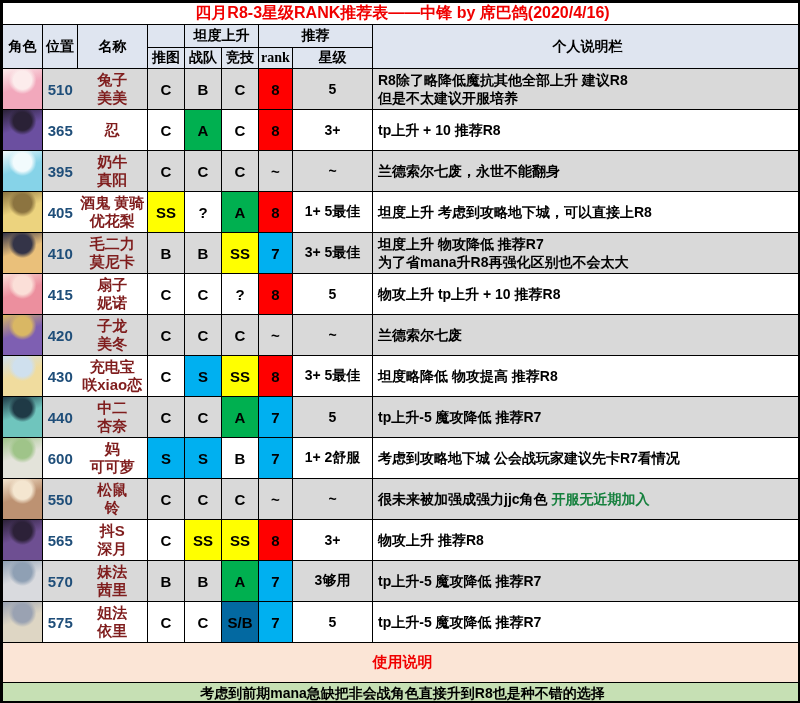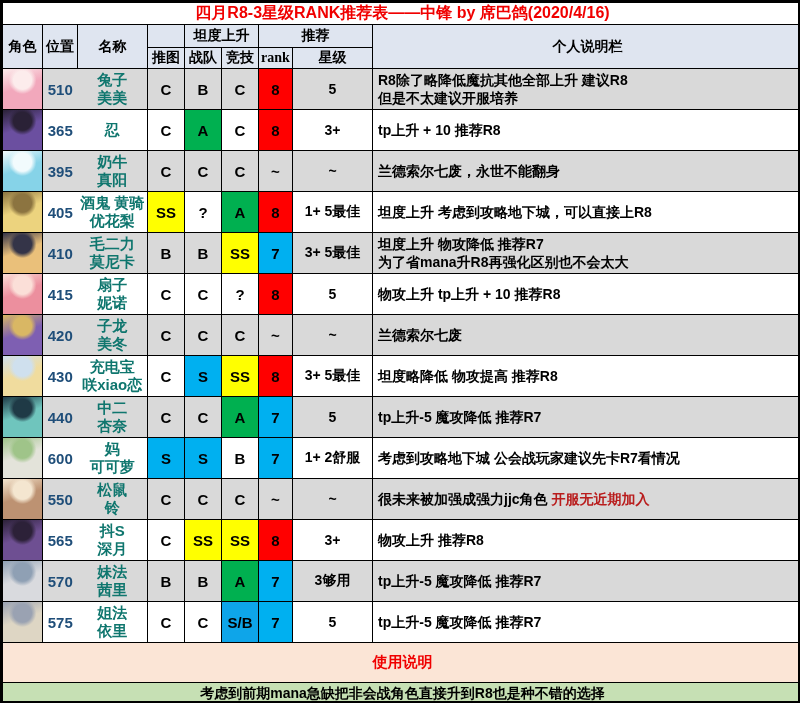--- a/index.html
+++ b/index.html
@@ -16,25 +16,25 @@
   .head1 th { height:23px; }
   .head2 th { height:21px;font-family:Liberation Serif, serif; }
 
   
   tbody tr { height:40px; }
   tbody tr.striped td { background:#d9d9d9; }
   tbody tr.plain td { background:#ffffff; }
   td.avatar-cell { padding:0; }
   .avatar { width:100%; height:40px; }
   td.pos { color:#1f4e79; font-size:15px; text-align:center; border-right:none; }
-  td.name { color:#0f766e; font-size:15px; line-height:18px; text-align:center; border-left:none; }
+  td.name { color:#7f1d1d; font-size:15px; line-height:18px; text-align:center; border-left:none; }
   td.grade { font-size:15px; text-align:center; }
   td.star { font-size:14px; text-align:center; }
   td.note { font-size:14px; line-height:18px; text-align:left; padding-left:5px; }
-  .red-text { color:#b91c1c; }
+  .red-text { color:#15803d; }
 
   
   .usage-row td { height:40px; background:#fbe5d6; color:#f00000; font-size:15px; text-align:center; }
   .bottom-row td { height:38px; background:#c6e0b4; font-size:14px; line-height:18px; text-align:center; border-bottom:none; }
 </style>
 </head>
 <body>
 
 <div class="sheet">
   <table>
@@ -241,21 +241,21 @@
     <td class="note"><span>tp上升-5 魔攻降低 推荐R7</span></td>
   </tr>
         <tr class="plain">
     <td class="avatar-cell">
       <div class="avatar" style="background: radial-gradient(circle at 50% 28%, rgb(154, 162, 178) 0px, rgb(154, 162, 178) 26%, transparent 40%), linear-gradient(160deg, rgb(154, 162, 178) 0%, rgb(222, 214, 196) 45%, rgb(222, 214, 196) 100%);"></div>
     </td>
     <td class="pos">575</td>
     <td class="name">姐法<br>依里</td>
     <td class="grade">C</td>
     <td class="grade">C</td>
-    <td class="grade" style="background: #0ea5e9;">S/B</td>
+    <td class="grade" style="background: #0369a1;">S/B</td>
     <td class="grade" style="background: rgb(0, 176, 240);">7</td>
     <td class="star">5</td>
     <td class="note"><span>tp上升-5 魔攻降低 推荐R7</span></td>
   </tr>
       </tbody>
     <tfoot>
       <tr class="usage-row">
         <td colspan="9">使用说明</td>
       </tr>
       <tr class="bottom-row">

